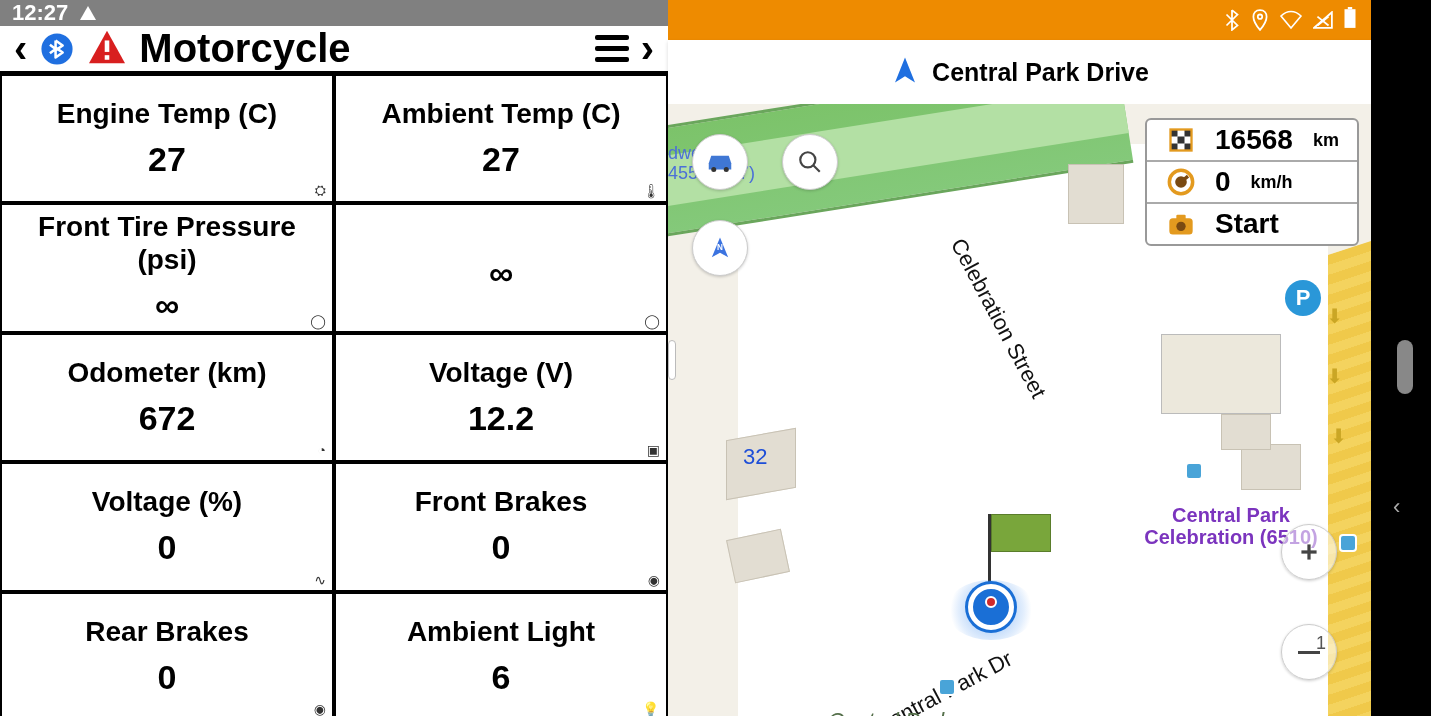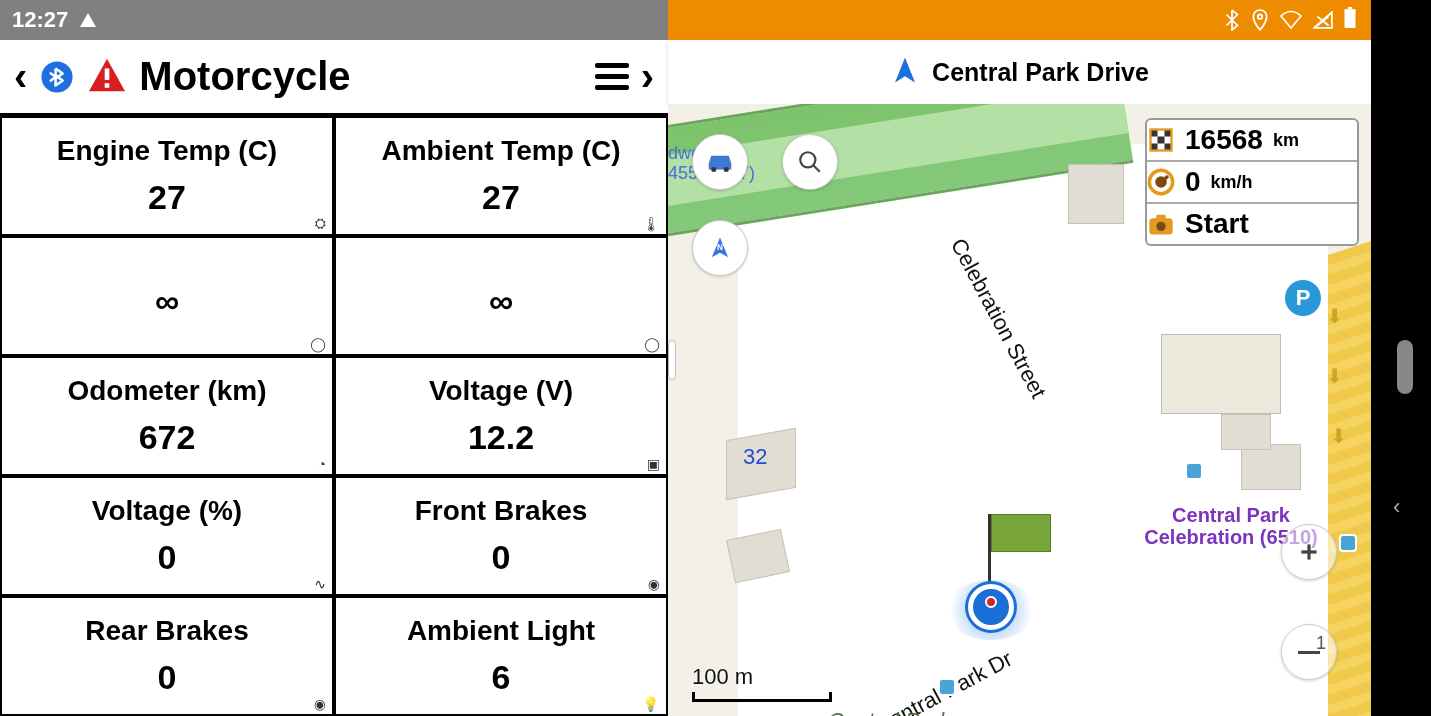--- a/index.html
+++ b/index.html
@@ -66,21 +66,21 @@
 .rb-car svg { fill: #3f77d4; }
 .rb-compass { left: 24px; top: 116px; }
 .rb-compass svg { width: 28px; height: 28px; }
 .plus-btn { right: 34px; top: 420px; background: rgba(255,255,255,.55); }
 .minus-btn { right: 34px; top: 520px; background: rgba(255,255,255,.55); }
 .minus-btn .dash { width: 22px; height: 3px; background: #444; }
 .minus-btn .num1 { position: absolute; right: 10px; top: 8px; font-size: 18px; color: #555; }
 
 
 .cards { position: absolute; right: 12px; top: 14px; width: 214px; background: #fff; border: 2px solid #999; border-radius: 6px; overflow: hidden; }
-.card-row { display: flex; align-items: center; gap: 10px; padding: 4px 0; border-bottom: 2px solid #aaa; }
+.card-row { display: flex; align-items: center; gap: 20px; padding: 4px 20px; border-bottom: 2px solid #aaa; }
 .card-row:last-child { border-bottom: none; }
 .card-row .v { font-size: 28px; font-weight: 800; }
 .card-row .u { font-size: 18px; font-weight: 700; }
 .card-row svg { width: 28px; height: 28px; flex-shrink: 0; }
 .card-row.start .v { font-size: 28px; }
 
 
 .park { position: absolute; right: 50px; top: 176px; width: 36px; height: 36px; border-radius: 50%; background: #2a97d8; color: #fff; display: flex; align-items: center; justify-content: center; font-weight: 900; font-size: 22px; }
 .bus { position: absolute; width: 18px; height: 18px; border-radius: 4px; background: #49a4d8; border: 2px solid #fff; }
 .bus1 { right: 168px; top: 358px; }
@@ -151,20 +151,21 @@
         <div class="label">Engine Temp (C)</div>
         <div class="value">27</div>
         <span class="mini">⛭</span>
       </div>
       <div class="cell">
         <div class="label">Ambient Temp (C)</div>
         <div class="value">27</div>
         <span class="mini">🌡</span>
       </div>
       <div class="cell">
+        <div class="label">Front Tire Pressure (psi)</div>
         <div class="value">∞</div>
         <span class="mini">◯</span>
       </div>
       <div class="cell">
         <div class="value">∞</div>
         <span class="mini">◯</span>
       </div>
       <div class="cell">
         <div class="label">Odometer (km)</div>
         <div class="value">672</div>
@@ -330,24 +331,20 @@
         <div class="card-row start">
           <svg viewBox="0 0 24 20">
               <rect x="2" y="5" width="20" height="14" rx="3" fill="#e39a1f"></rect>
               <rect x="8" y="2" width="8" height="4" rx="1" fill="#e39a1f"></rect>
               <circle cx="12" cy="12" r="4" fill="#7a4a12"></circle>
             </svg>
           <span class="v">Start</span>
         </div>
       </div>
 
-      <div class="scale">
-        <span class="t">100 m</span>
-        <div class="bar"></div>
-      </div>
     </div>
   </div>
 
   <div class="blackstrip">
     <div class="pill"></div>
     <div class="bkchev">‹</div>
   </div>
 
 </div>
 

